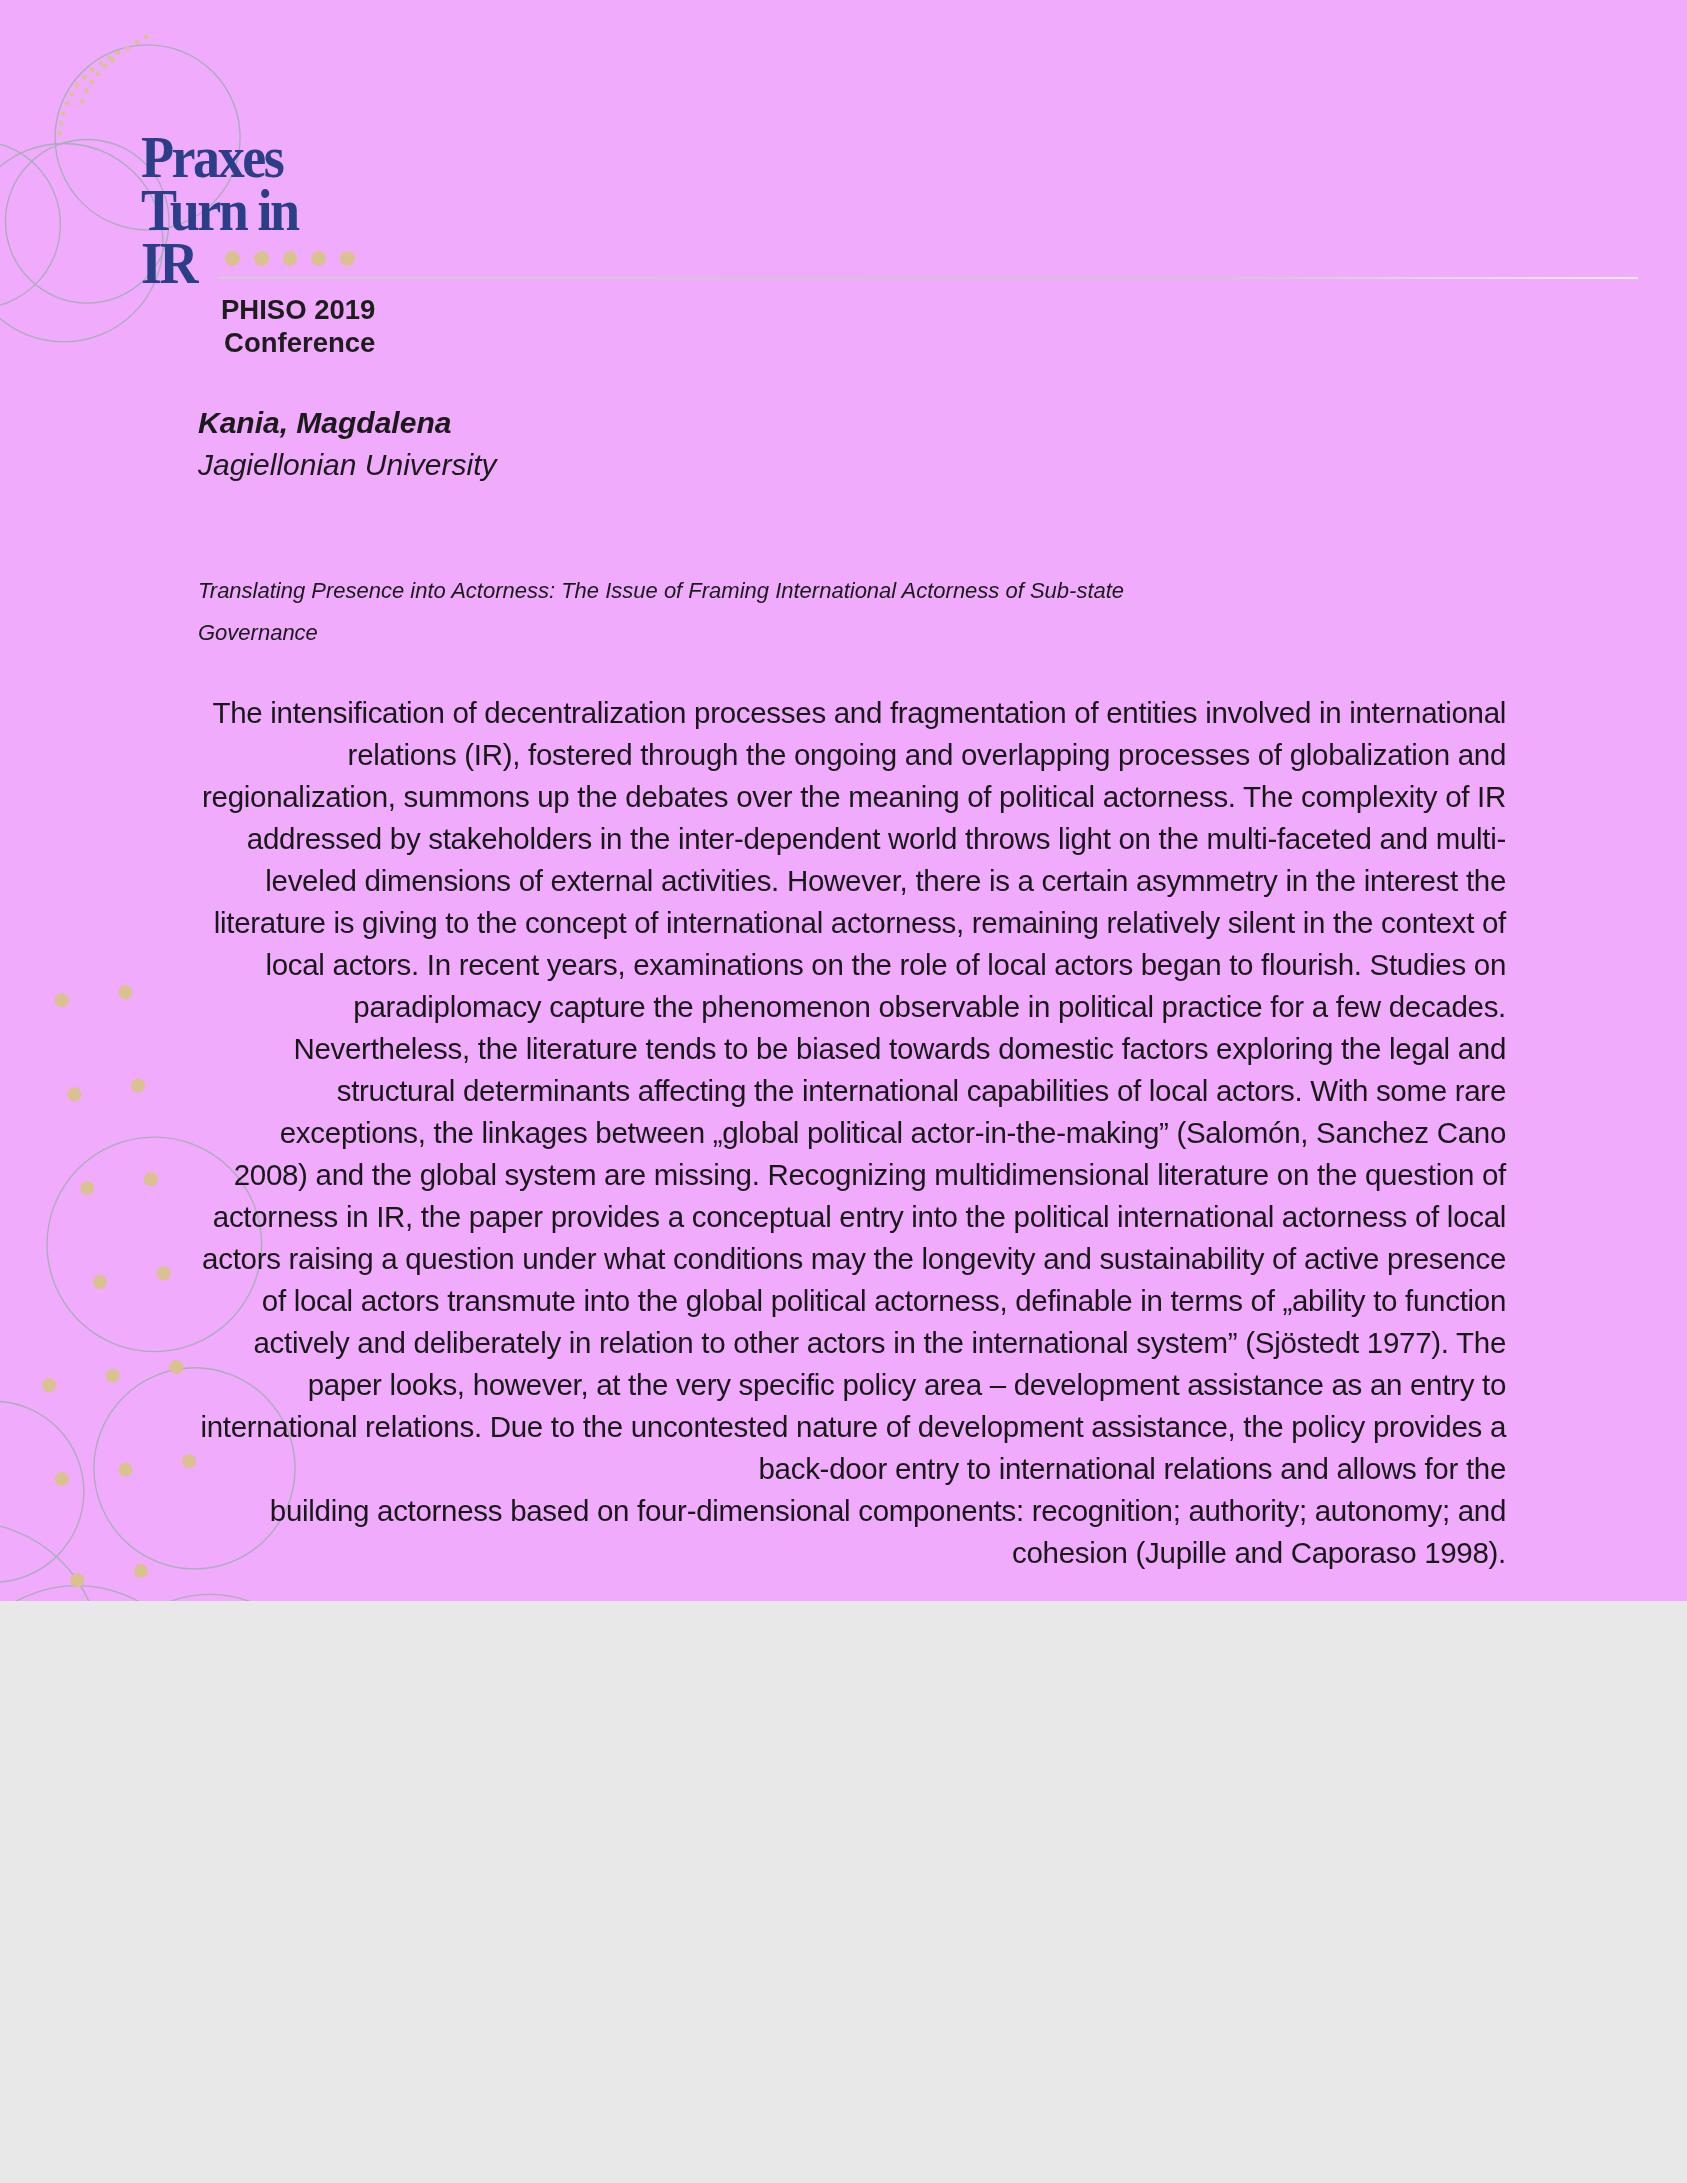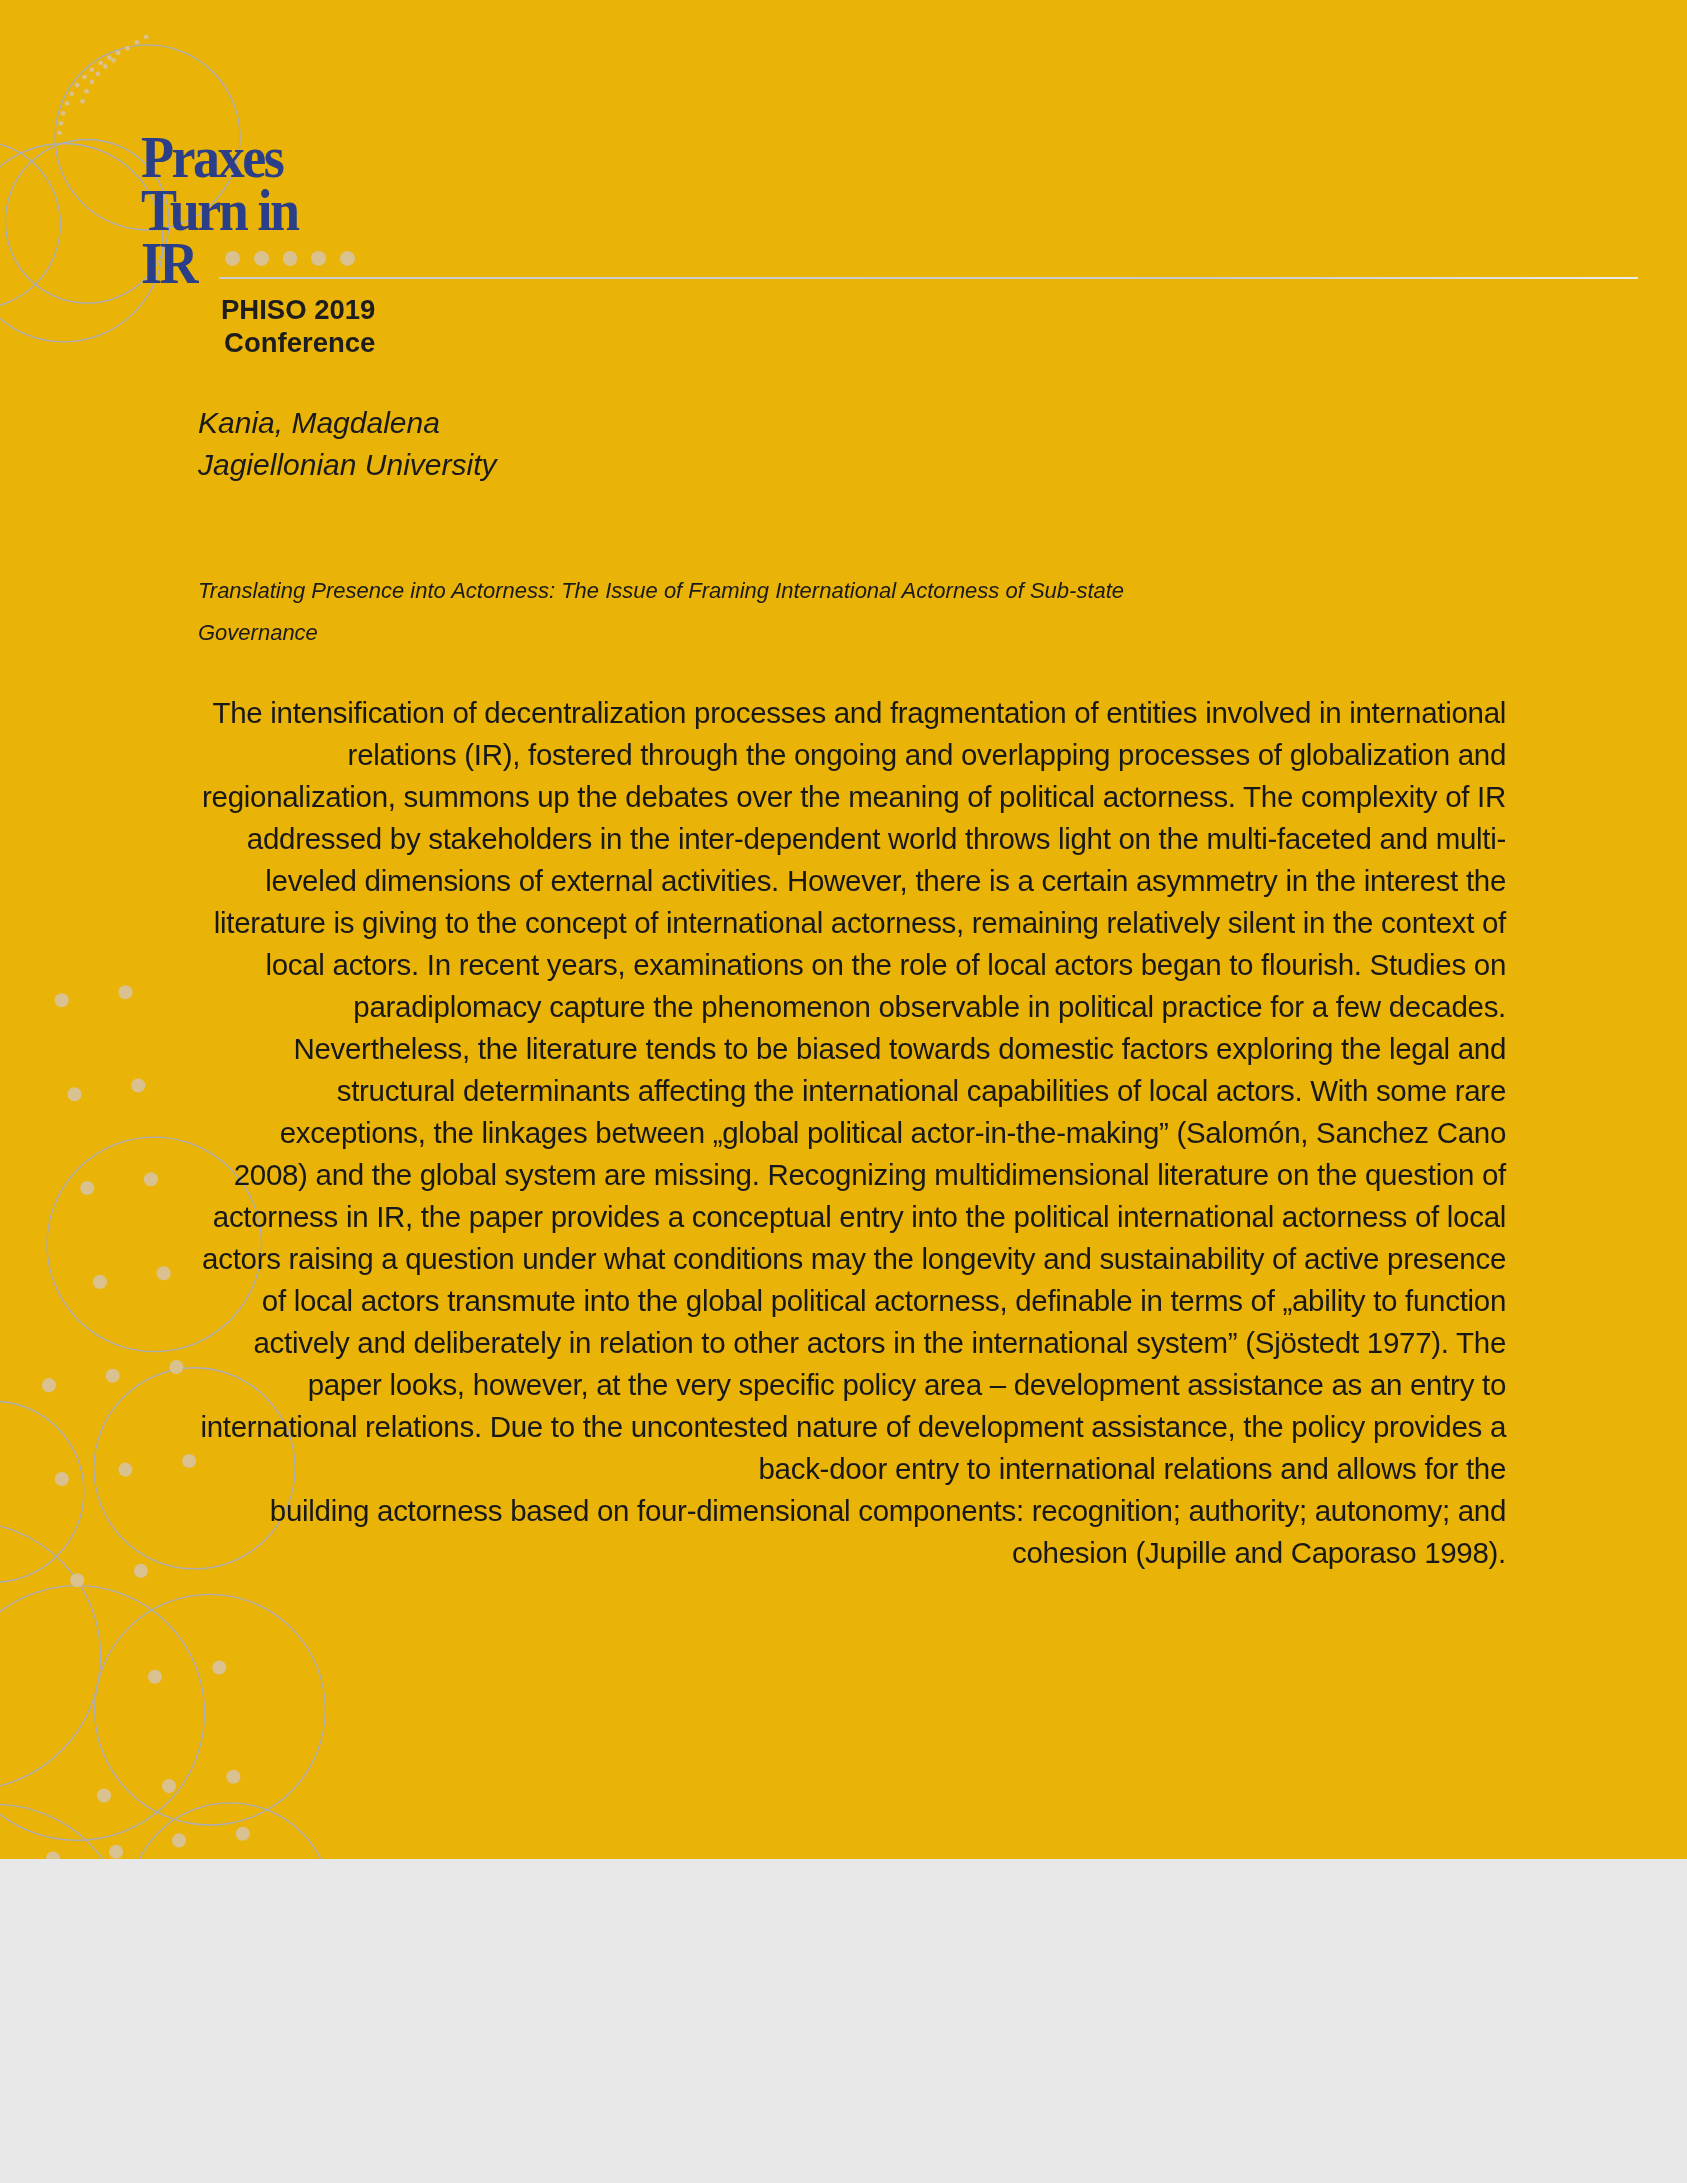--- a/index.html
+++ b/index.html
@@ -1,19 +1,19 @@
 <!DOCTYPE html>
 <html style="--logo_navy: #2b3e88; --link_blue: #0b63c4; --dot_tan: #d9c190; --circle_gray: #aaacba; --rule_gray: #c9c9c9; --text_black: #1a1a1a;font-size:10.7px"><head>
 <meta charset="utf-8">
 <style>
   html,body{margin:0;padding:0;background:#e8e8e8;}
   .page{
     position:relative;
-    width:1687px;height:1859px;
-    background:#eab308;
+    width:1687px;height:1601px;
+    background:#f0abfc;
     overflow:hidden;
     font-family:"Liberation Sans",sans-serif;
     color:var(--text_black,#1a1a1a);
   }
   .deco{position:absolute;left:0;top:0;width:1687px;height:2183px;z-index:0;}
   .deco-circle{fill:none;stroke:var(--circle_gray,#aaacba);stroke-width:2;}
   .deco-dot{fill:var(--dot_tan,#d9c190);}
 
   
   .logo-text{
@@ -42,21 +42,21 @@
   .logo-sub{
     position:absolute;left:221px;top:293px;z-index:2;
     font-size:27.5px;line-height:33px;font-weight:700;color:#1d1d1d;text-align:right;
   }
 
   
   .author{
     position:absolute;left:198px;top:402px;z-index:2;
     font-size:30px;line-height:42px;
   }
-  .author-name{font-weight:400;font-style:italic;}
+  .author-name{font-weight:700;font-style:italic;}
   .author-affiliation{font-style:italic;}
   .email{
     color:var(--link_blue,#0b63c4);
     text-decoration:underline;
     text-underline-offset:4px;
     cursor:pointer;
   }
   .abs-title{
     position:absolute;left:198px;top:570px;z-index:2;
     width:1328px;

